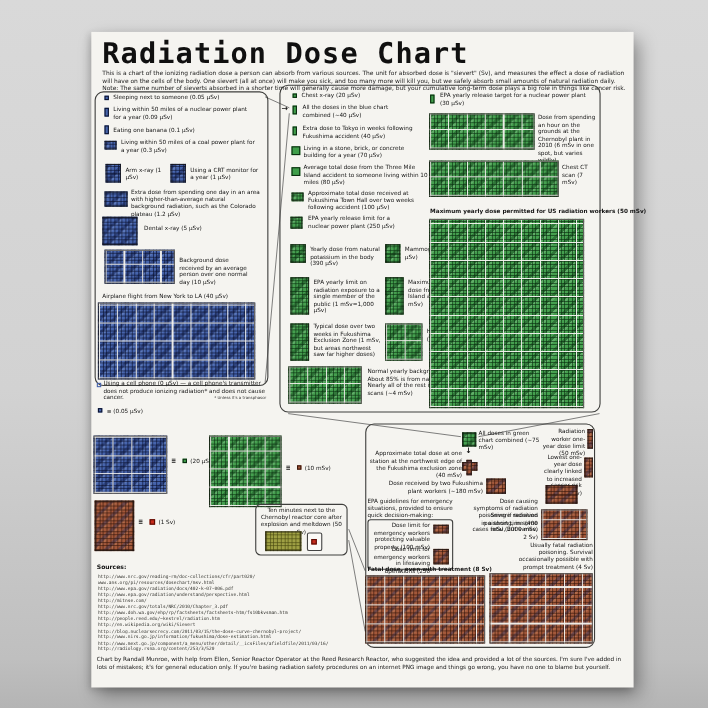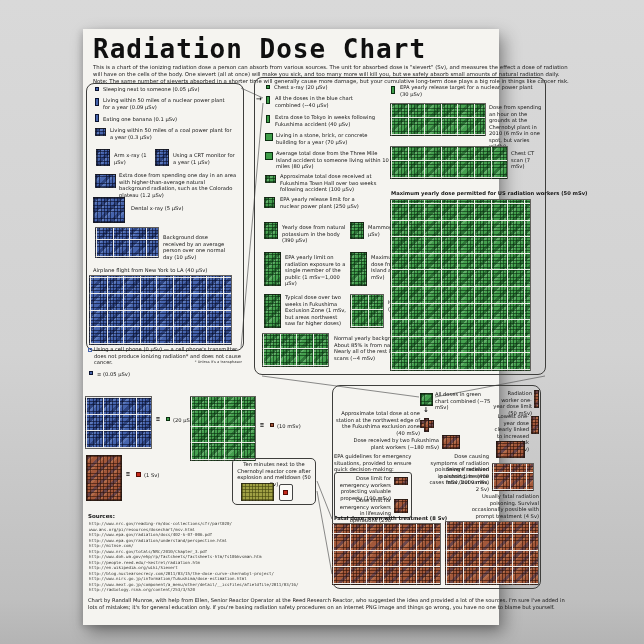--- a/index.html
+++ b/index.html
@@ -1,20 +1,20 @@
 <!DOCTYPE html>
 <html><head>
 <meta charset="utf-8">
 <style>
   html,body{margin:0;padding:0}
   body{width:644px;height:644px;overflow:hidden;
        background:linear-gradient(180deg,#d9d9d9 0%,#d2d2d2 55%,#bfbfbf 93%,#b4b4b4 100%);
        font-family:"DejaVu Sans",sans-serif;}
   .stage{position:relative;width:644px;height:644px}
-  .poster{position:absolute;left:83px;top:29px;width:416px;height:596px;background:#f5f4f0;
+  .poster{position:absolute;left:83px;top:29px;width:493px;height:596px;background:#f5f4f0;
           box-shadow:5px 7px 16px rgba(0,0,0,.38),-2px 2px 6px rgba(0,0,0,.15)}
   .title{position:absolute;font-family:"DejaVu Sans Mono","Liberation Mono",monospace;
          font-weight:bold;font-size:26px;letter-spacing:1px;color:#101010;white-space:nowrap}
   .lbl{position:absolute;font-size:5.2px;line-height:1.25;color:#141414}
   .nw{white-space:nowrap}
   .r{text-align:right}.c{text-align:center}.b{font-weight:bold}
   .intro{font-size:5.4px;line-height:1.3;color:#1c1c1c}
   .fn{font-size:3.6px;color:#333}
   .panel{position:absolute;border:1.2px solid #3e3e3c;border-radius:8px;background:transparent;box-sizing:border-box}
   .minibox{position:absolute;border:1px solid #444;border-radius:2px;background:#fbfaf7;box-sizing:border-box}

